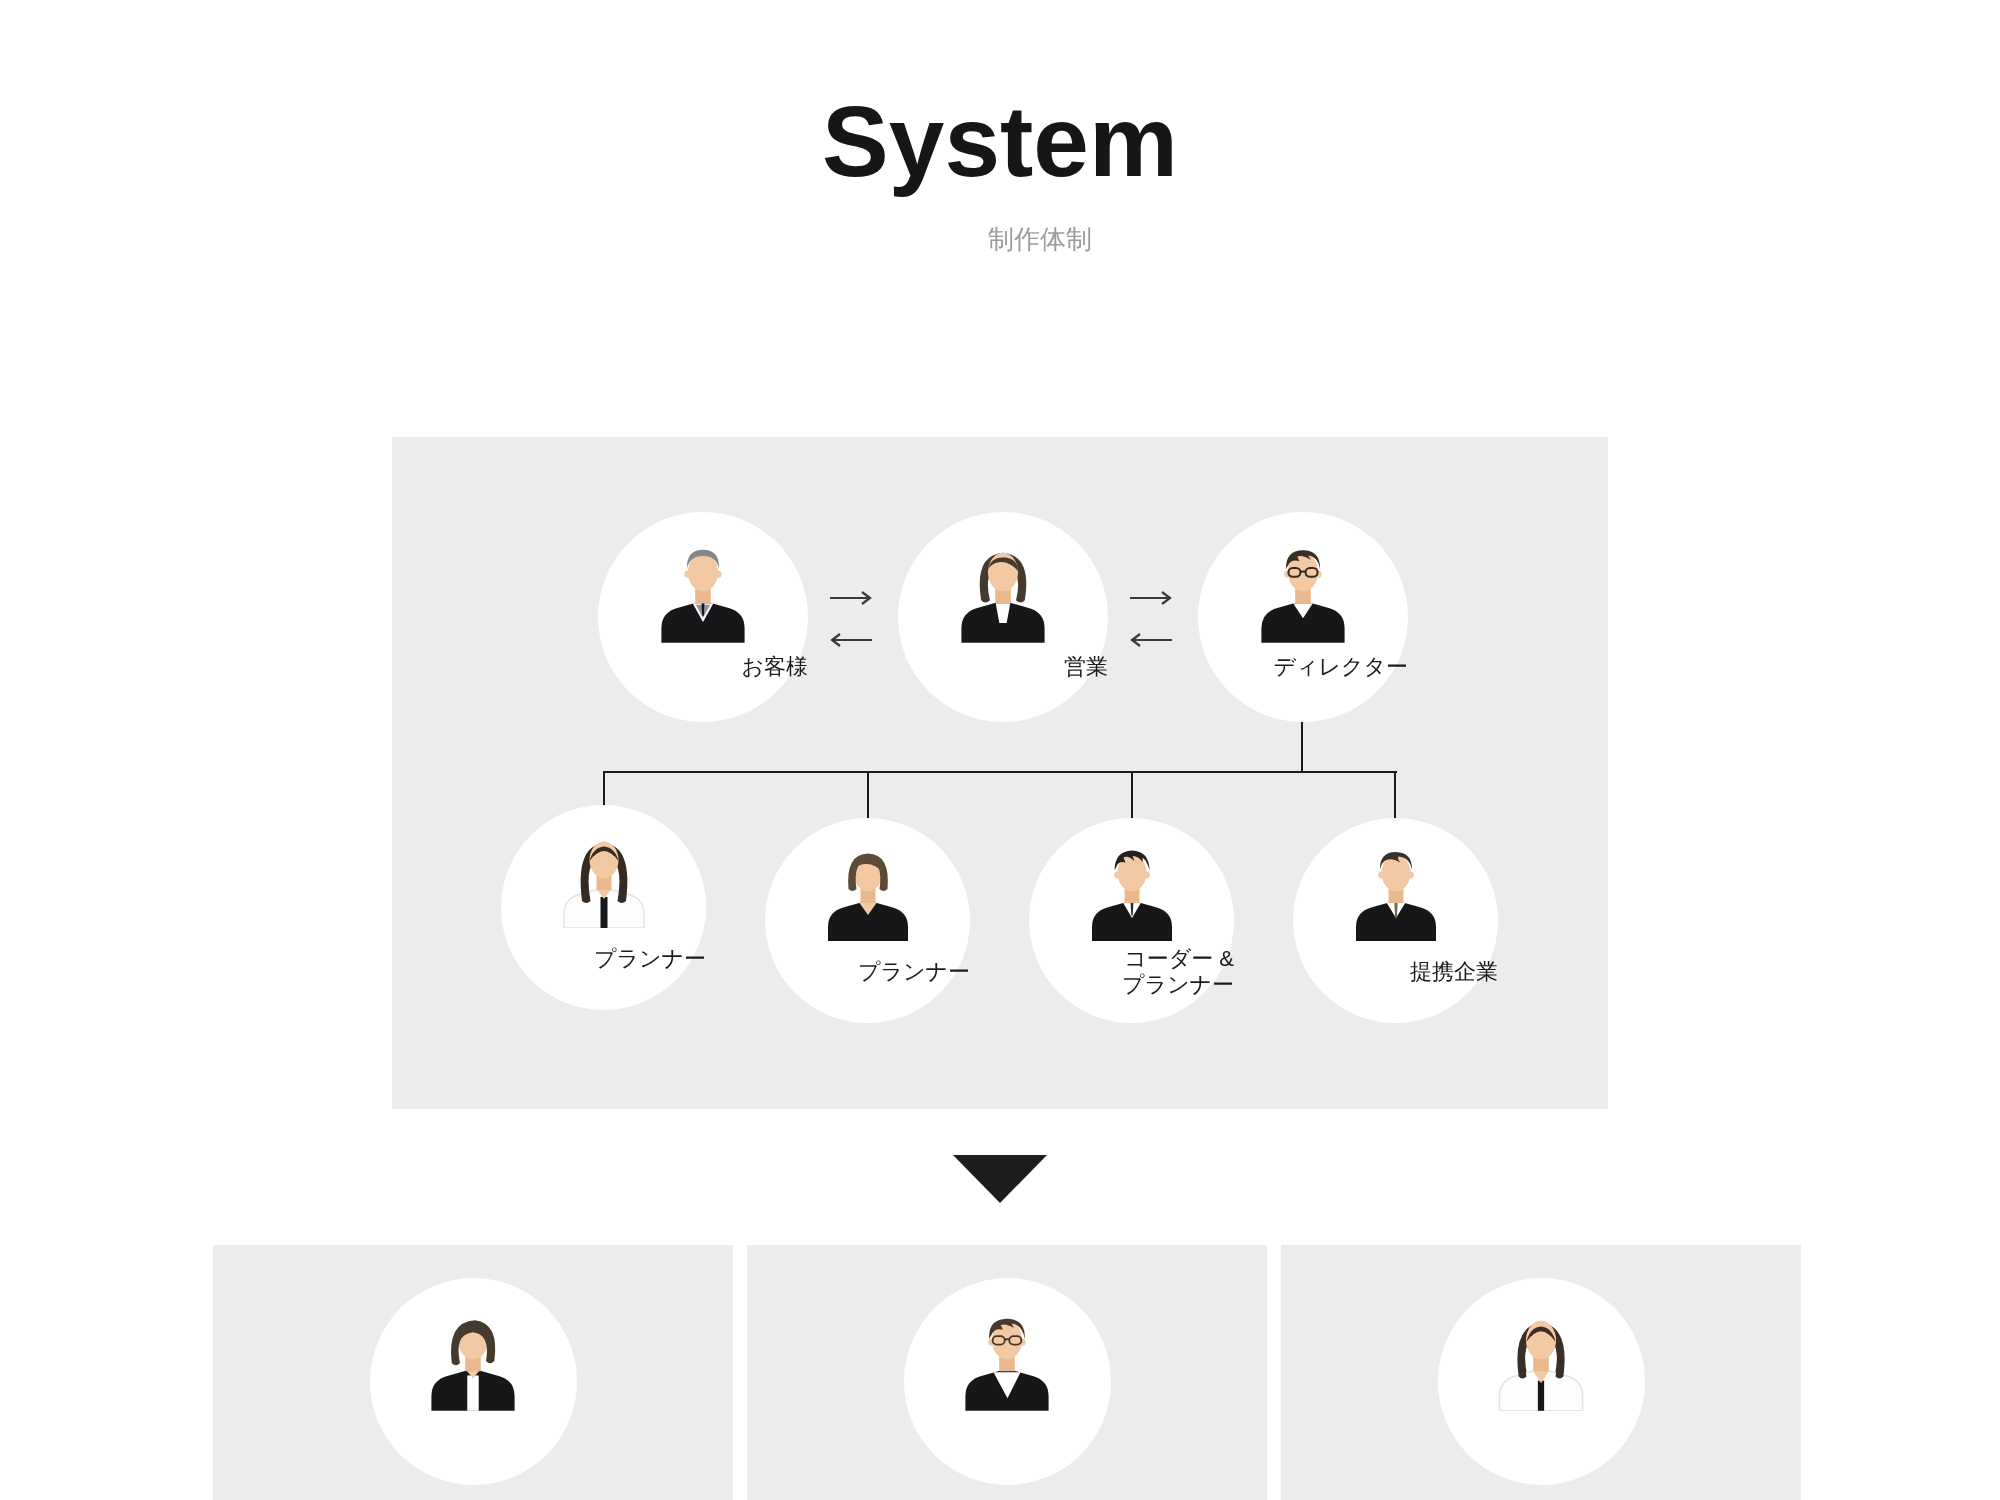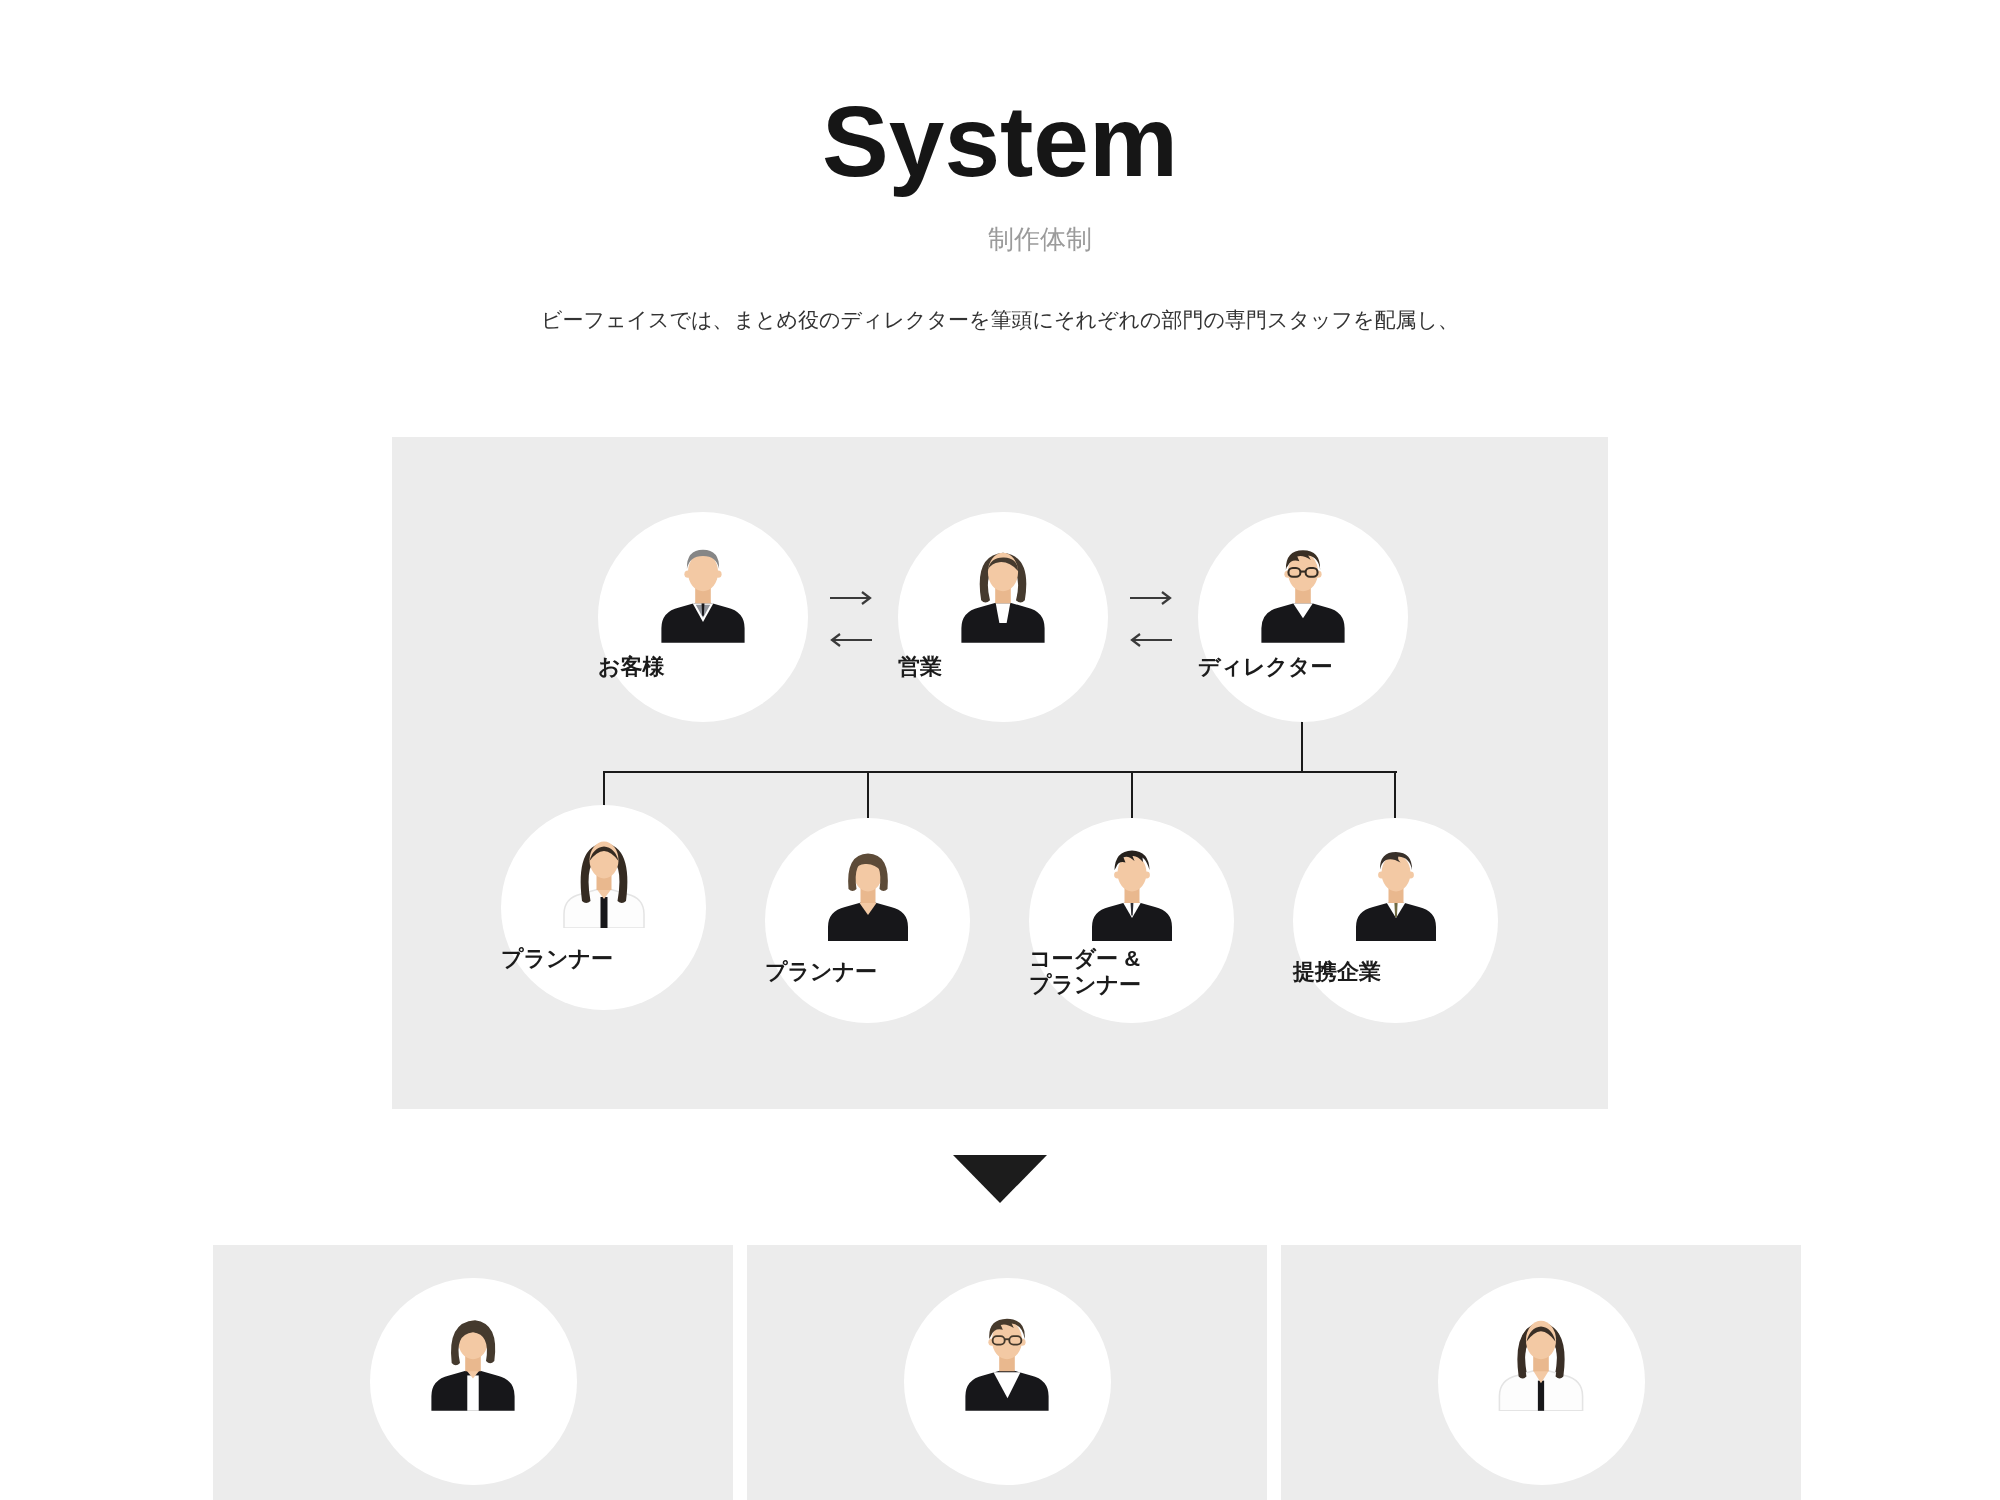--- a/index.html
+++ b/index.html
@@ -28,22 +28,22 @@
     position:absolute;top:1245px;width:520px;height:255px;background:#ececec;
   }
   .circle{
     position:absolute;background:#ffffff;border-radius:50%;
   }
   .avatar{
     position:absolute;left:50%;transform:translateX(-50%);display:block;
   }
   .plabel{
     position:absolute;left:0;right:0;display:flex;flex-direction:column;
-    align-items:flex-start;justify-content:center;text-align:center;
-    font-size:22px;font-weight:bold;color:#1b1b1b;line-height:26px;
+    align-items:flex-end;justify-content:center;text-align:center;
+    font-size:22px;font-weight:normal;color:#1b1b1b;line-height:26px;
   }
   .plabel-top{top:142px;height:26px;}
   .plabel-bottom{top:128px;height:52px;}
   .lline{display:block;white-space:nowrap;}
   .cline{position:absolute;background:#1a1a1a;}
   .arrow-svg{position:absolute;width:44px;height:14px;}
   .triangle{
     position:absolute;left:953px;top:1155px;width:0;height:0;
     border-left:47px solid transparent;border-right:47px solid transparent;
     border-top:48px solid #1c1c1c;
@@ -51,21 +51,20 @@
 </style>
 </head>
 <body>
 
 <div class="stage">
 
   <h1 class="page-title">System</h1>
   <div class="page-subtitle">制作体制</div>
 
   <p class="desc">
-    <span class="desc-line">ビーフェイスでは、まとめ役のディレクターを筆頭にそれぞれの部門の専門スタッフを配属し、</span>
   </p>
 
   <div class="panel"></div>
 
   <div class="cline" style="left:1301px;top:719px;width:2px;height:54px;"></div>
   <div class="cline" style="left:603px;top:771px;width:794px;height:2px;"></div>
   <div class="cline" style="left:603px;top:771px;width:2px;height:47px;"></div>
   <div class="cline" style="left:867px;top:771px;width:2px;height:47px;"></div>
   <div class="cline" style="left:1131px;top:771px;width:2px;height:47px;"></div>
   <div class="cline" style="left:1394px;top:771px;width:2px;height:47px;"></div>

